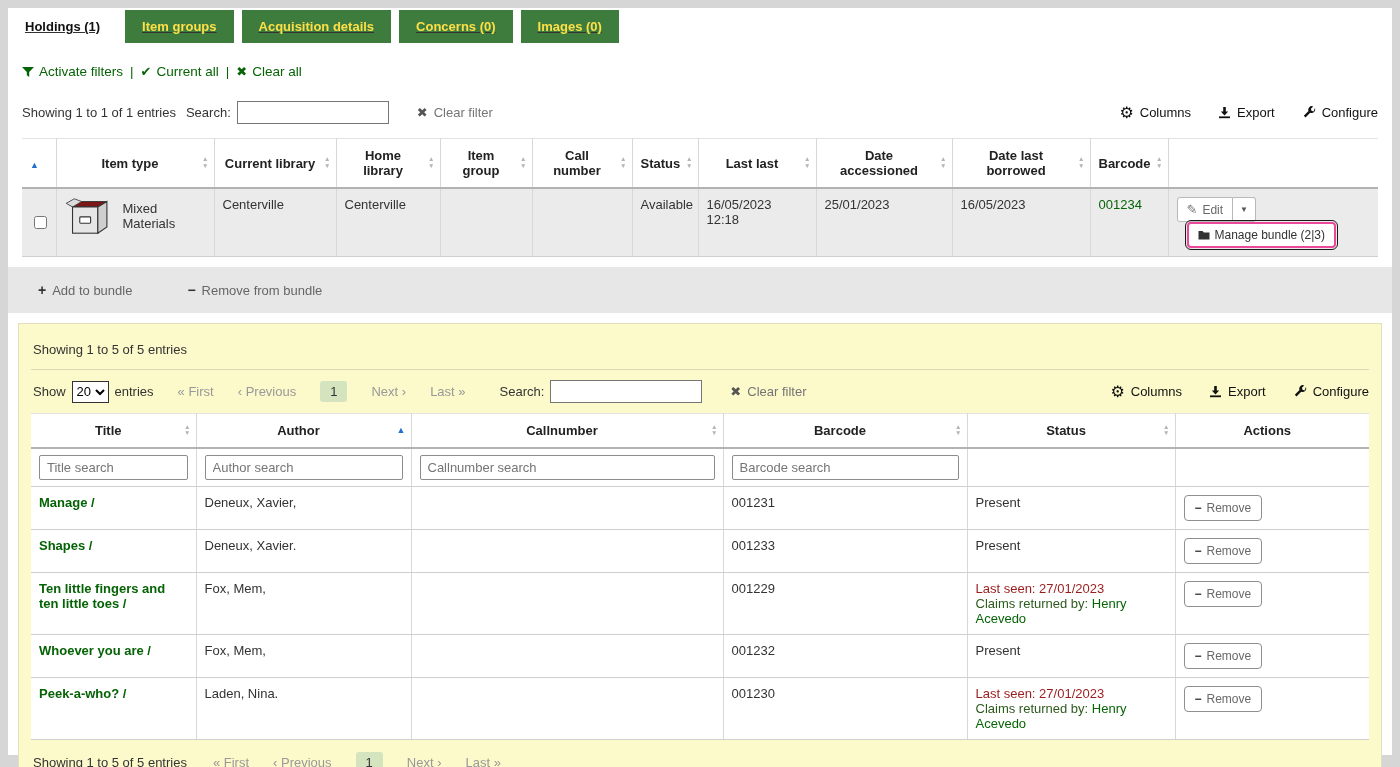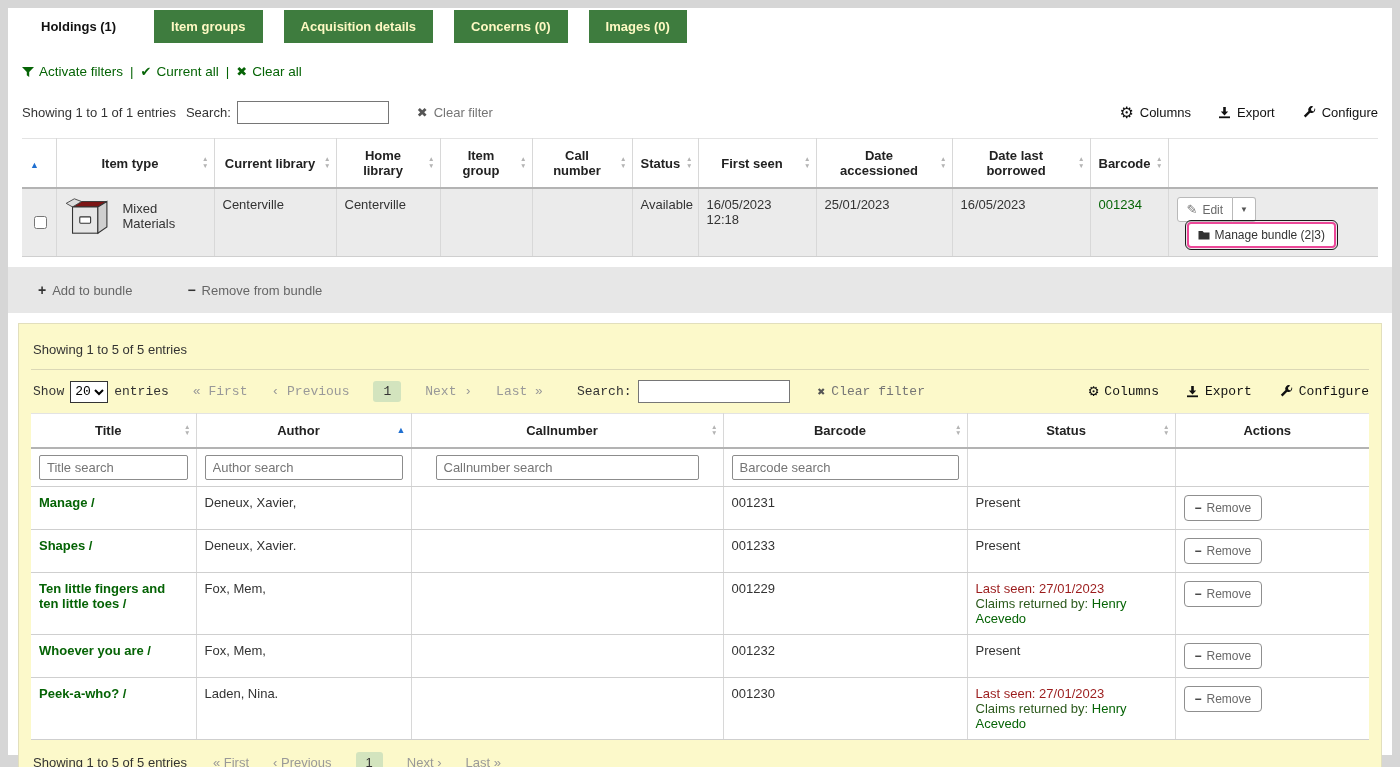--- a/index.html
+++ b/index.html
@@ -7,23 +7,23 @@
   body {
     font-family: "Liberation Sans", sans-serif;
     font-size: 13px;
     color: #333;
     background: #d6d6d6;
   }
   .page { position: relative; width: 1400px; height: 767px; background:#d6d6d6; overflow: hidden; }
   .card  { position: absolute; left: 8px; top: 8px; width: 1384px; height: 747px; background: #fff; }
 
   
-  .tabs { display: flex; gap: 21px; padding: 2px 0 0 16px; }
+  .tabs { display: flex; gap: 8px; padding: 2px 0 0 0; text-decoration: underline; }
   .tab {
-    background: #3e7c3e; color: #fef9c3; font-weight: bold;
+    background: #3e7c3e; color: #fde047; font-weight: bold;
     padding: 9px 17px; font-size: 13px; cursor: pointer; white-space: nowrap;
   }
   .tab.active { background: #fff; color: #111; }
 
   
   .filter-links { margin: 21px 0 0 14px; display: flex; align-items: center; gap: 7px; font-size: 13.5px; }
   .glink { color: #066406; text-decoration: none; display: inline-flex; align-items: center; gap: 5px; cursor: pointer; }
   .glink .uicon { font-size: 13px; }
   .sep { color: #066406; }
 
@@ -78,21 +78,21 @@
   .pencil { color: #777; font-size: 13px; }
 
   
   .bundle-bar { margin-top: 10px; background: #e7e7e7; padding: 15px 0 15px 30px; display: flex; gap: 55px; }
   .gray-link { color: #666; display: inline-flex; gap: 6px; align-items: center; cursor: pointer; }
   .gray-link .plus-ic, .gray-link .minus-ic { color: #333; font-weight: bold; font-size: 14px; }
 
   
   .bundle-panel { margin: 10px 10px 0 10px; background: #fcf9ca; border: 1px solid #e2dfbd; padding: 12px 12px 6px 12px; }
   .panel-heading { padding: 6px 2px 12px 2px; border-bottom: 1px solid #dbd8b6; font-size: 13px; color: #333; }
-  .controls { display: flex; align-items: center; margin: 10px 0 4px 2px; font-family: Liberation Mono, monospace; }
+  .controls { display: flex; align-items: center; margin: 10px 0 4px 2px; }
   .controls select { font-family: inherit; font-size: 13px; margin: 0 6px; height: 22px; background: #fff; border: 1px solid #333; }
   .pager { display: inline-flex; align-items: center; margin-left: 24px; gap: 24px; }
   .pg { color: #999; cursor: default; white-space: nowrap; }
   .pg-current { background: #d3e4be; padding: 3px 10px; border-radius: 3px; color: #333; cursor: pointer; }
   .tbl2 { width: 100%; margin-top: 10px; background: #fff; }
   .tbl2 td { background: #fff; }
   .filter-cell input {
     width: 100%; height: 25px; border: 1px solid #8c8c8c; border-radius: 2px;
     padding: 3px 7px; font-family: inherit; font-size: 13px; color: #444; background: #fff;
   }
@@ -206,21 +206,21 @@
                 <span>▼</span>
               </span></th>
           <th><span>Call number</span><span class="sort-both">
                 <span>▲</span>
                 <span>▼</span>
               </span></th>
           <th><span>Status</span><span class="sort-both">
                 <span>▲</span>
                 <span>▼</span>
               </span></th>
-          <th><span>First seen</span><span class="sort-both">
+          <th><span>Last last</span><span class="sort-both">
                 <span>▲</span>
                 <span>▼</span>
               </span></th>
           <th><span>Date accessioned</span><span class="sort-both">
                 <span>▲</span>
                 <span>▼</span>
               </span></th>
           <th><span>Date last borrowed</span><span class="sort-both">
                 <span>▲</span>
                 <span>▼</span>
@@ -367,21 +367,21 @@
                 </span></th>
             <th><span>Status</span><span class="sort-both">
                   <span>▲</span>
                   <span>▼</span>
                 </span></th>
             <th><span>Actions</span></th>
           </tr>
           <tr>
             <td class="filter-cell" style="padding:6px 8px;"><input type="text" placeholder="Title search" style=""></td>
             <td class="filter-cell" style="padding:6px 8px;"><input type="text" placeholder="Author search" style=""></td>
-            <td class="filter-cell" style="padding:6px 24px;"><input type="text" placeholder="Callnumber search" style=""></td>
+            <td class="filter-cell" style="padding:6px 8px;"><input type="text" placeholder="Callnumber search" style=""></td>
             <td class="filter-cell" style="padding:6px 8px;"><input type="text" placeholder="Barcode search" style=""></td>
             <td></td>
             <td></td>
           </tr>
         </thead>
         <tbody>
           <tr class="row-gray">
             <td><a class="title-link">Manage /</a></td>
             <td>Deneux, Xavier,</td>
             <td></td>

